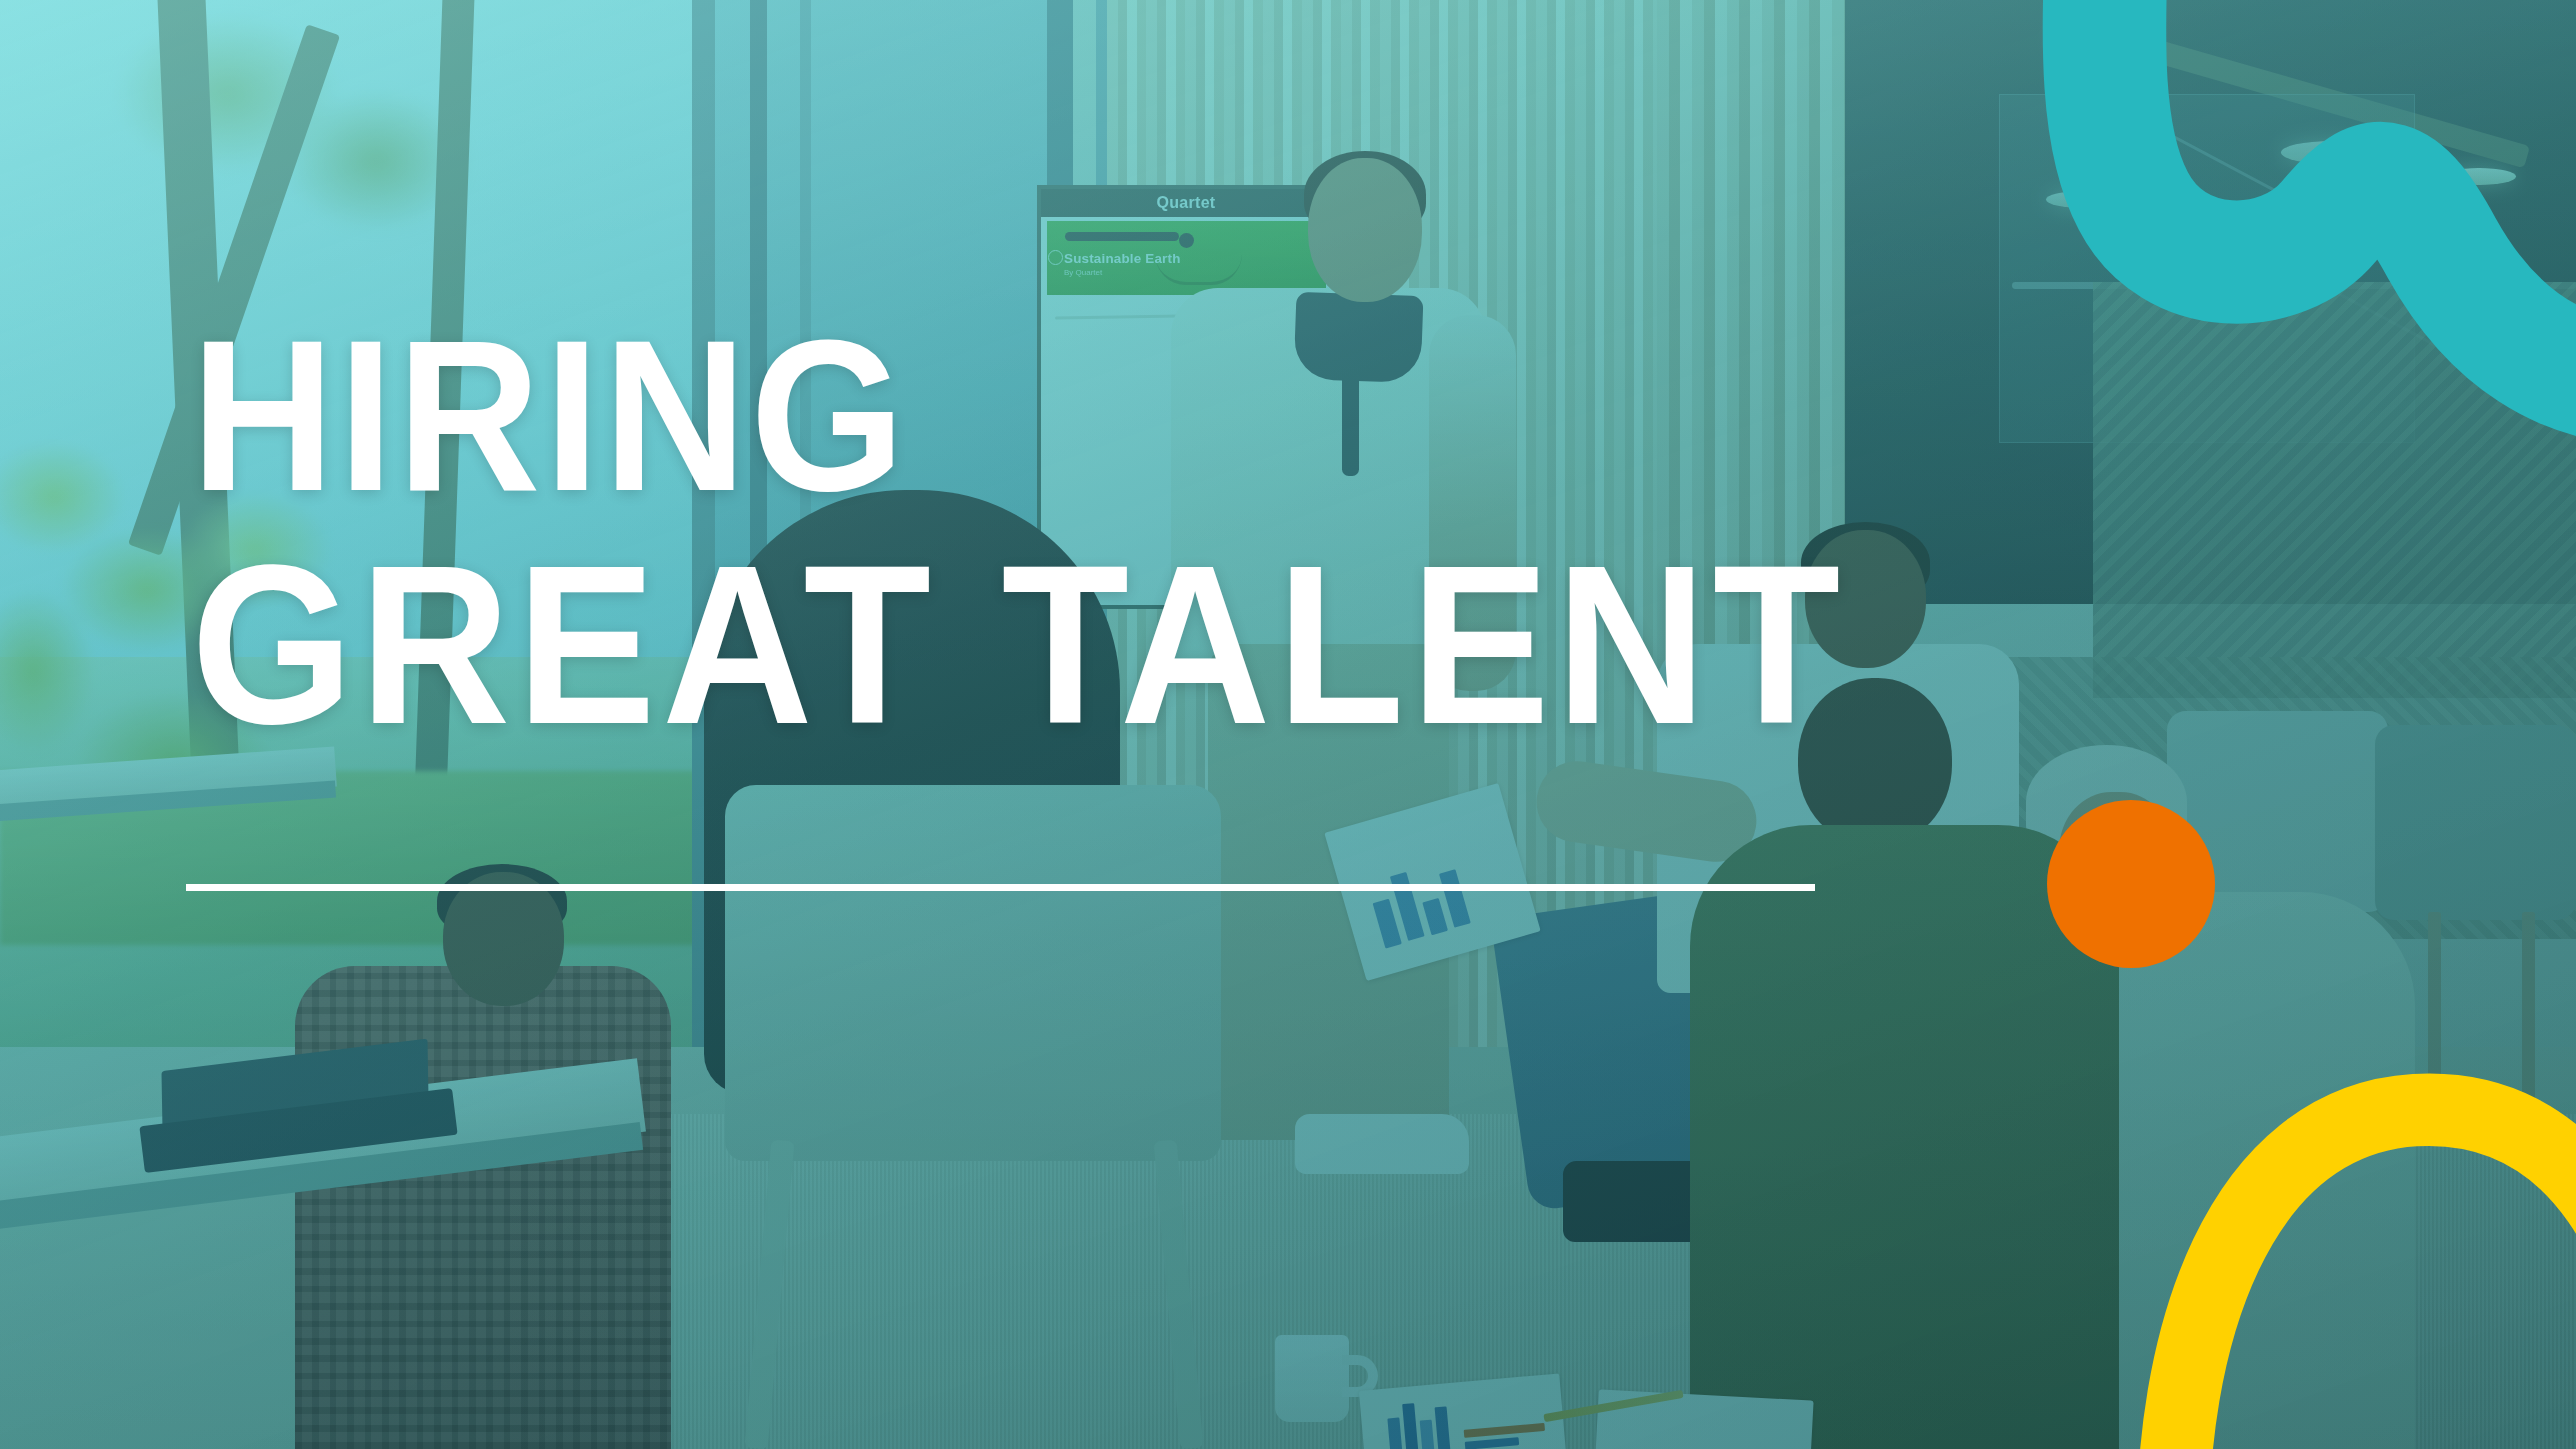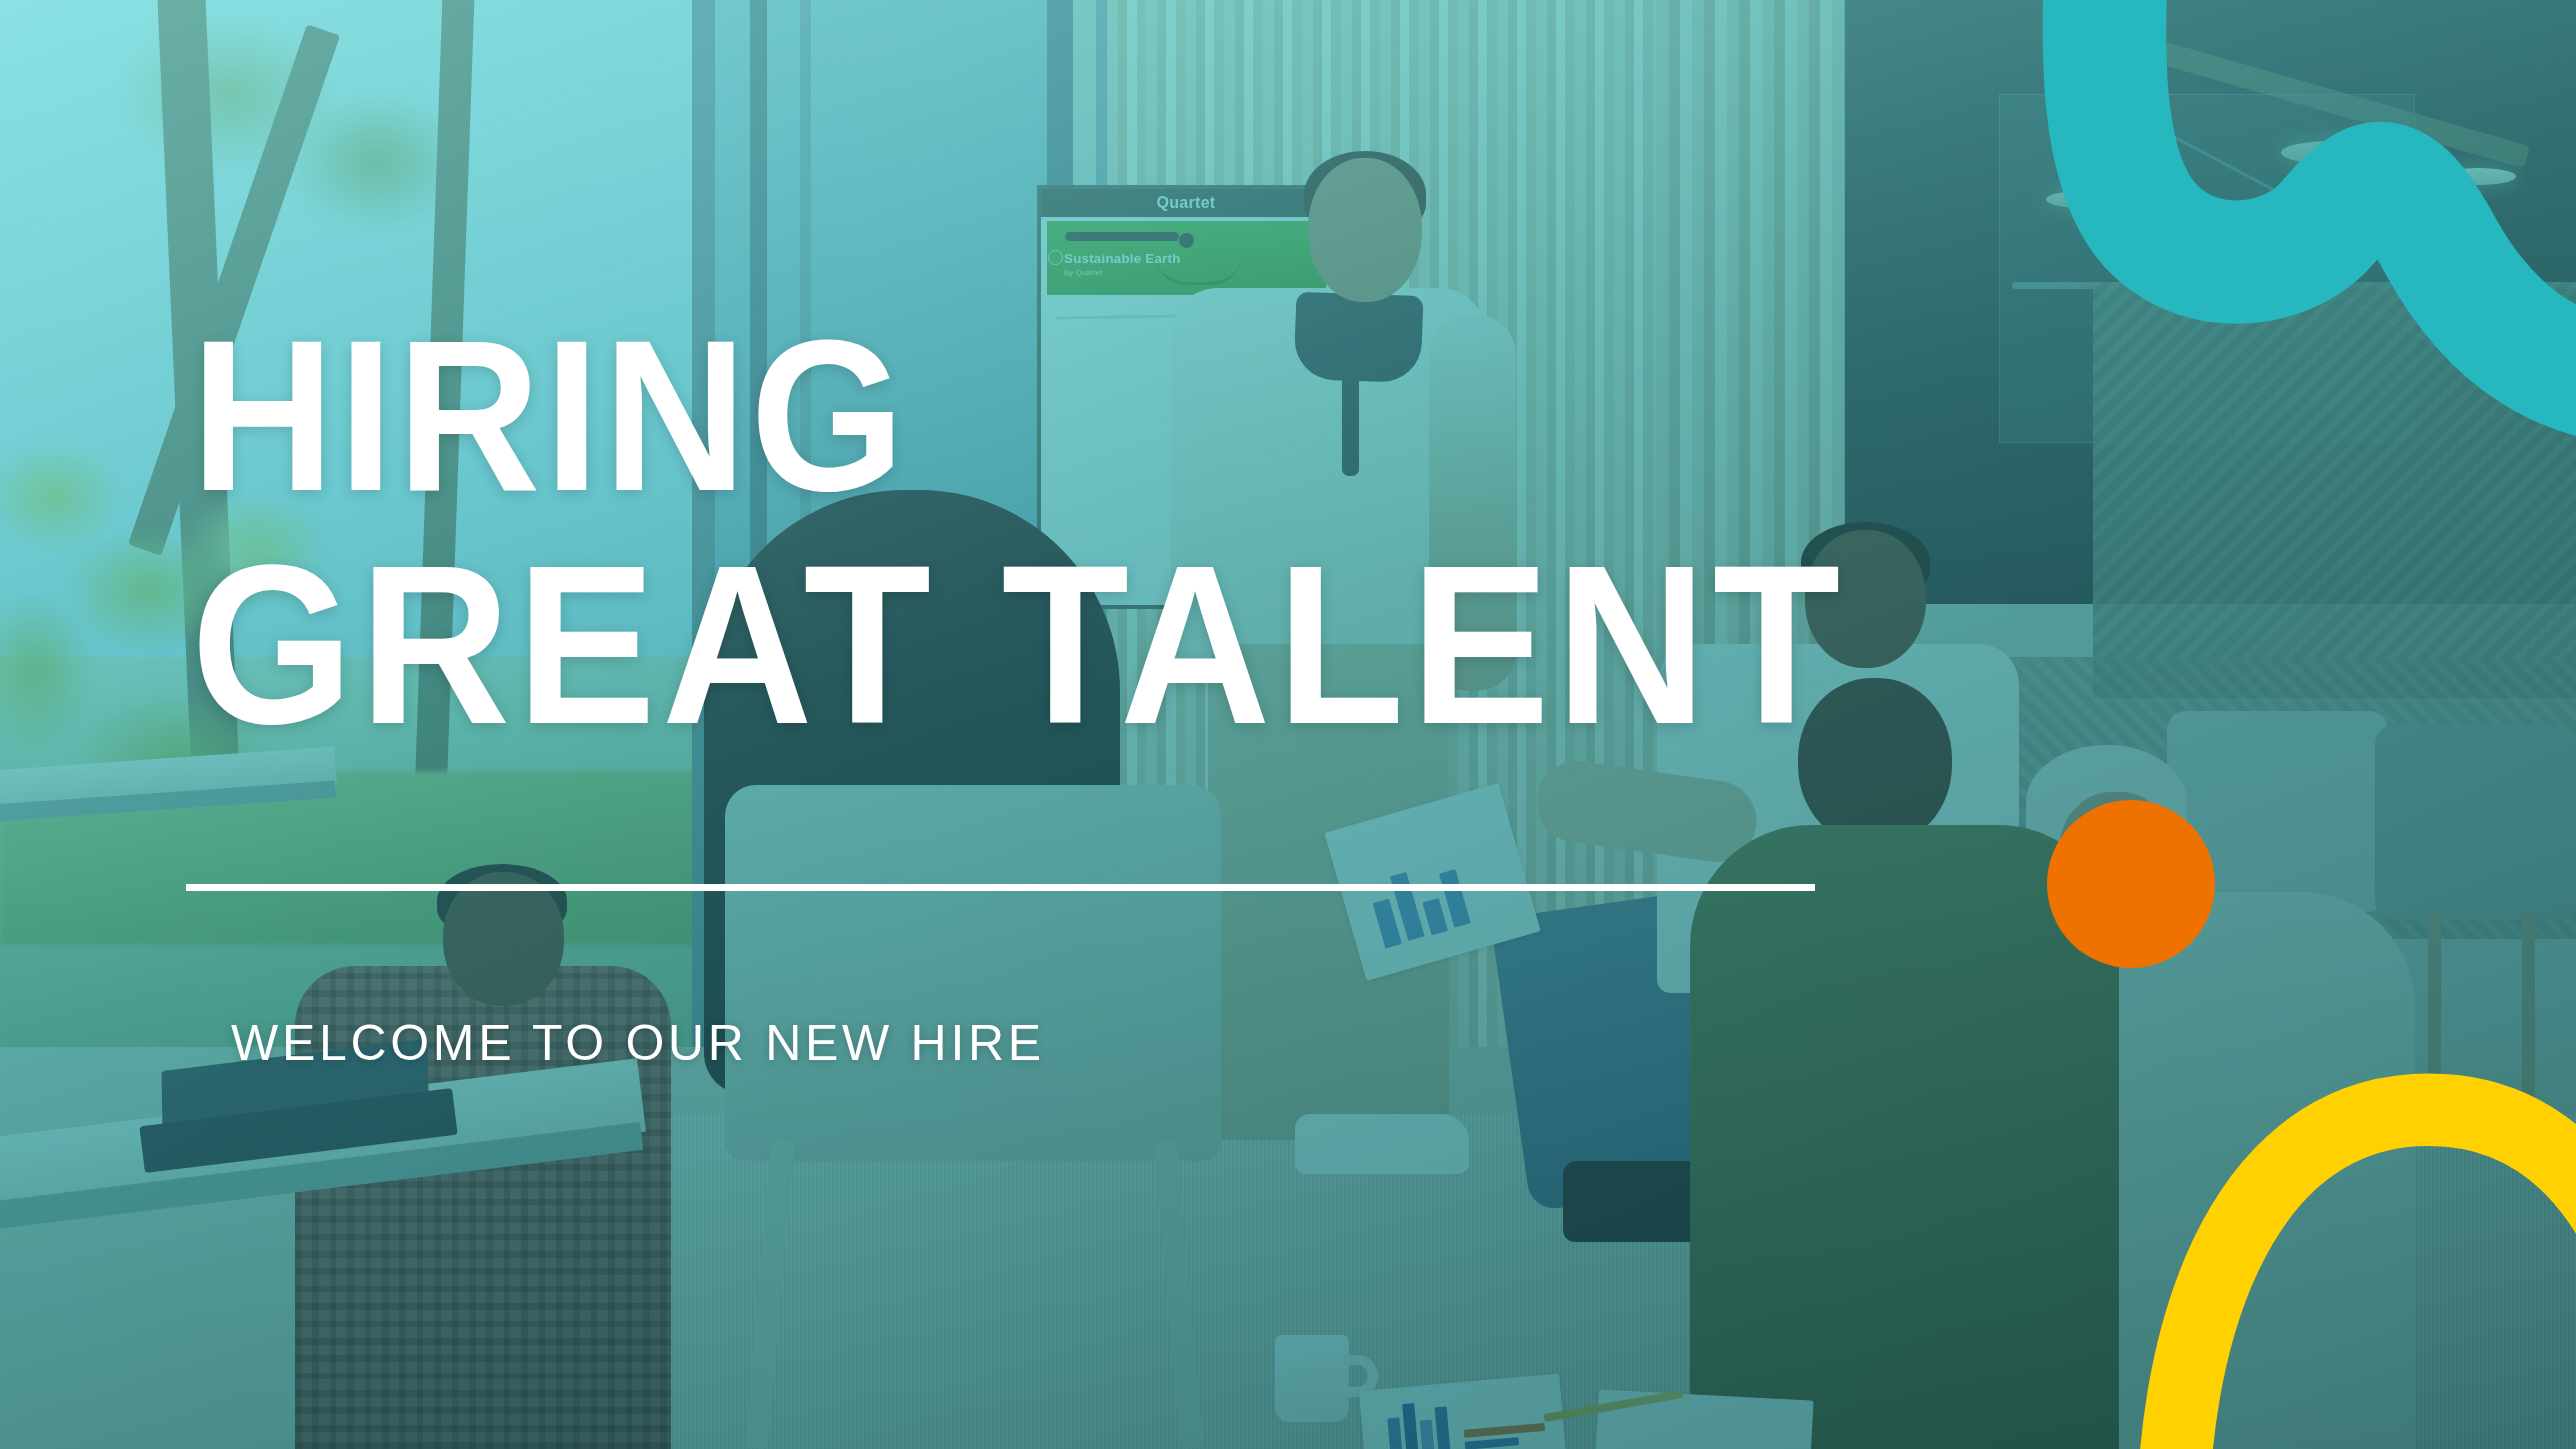--- a/index.html
+++ b/index.html
@@ -558,17 +558,16 @@
                C 800 80, 918 300, 948 600" fill="none" stroke="#ffd100" stroke-width="108" stroke-linecap="round"></path>
     </svg>
   </div>
 
   <div class="content">
     <div class="title title-1">HIRING</div>
     <div class="title title-2">GREAT TALENT</div>
 
     <div class="rule"></div>
 
-    <div class="subtitle">WELCOME TO OUR NEW HIRE</div>
   </div>
 
 </div>
 
 
 </body></html>

